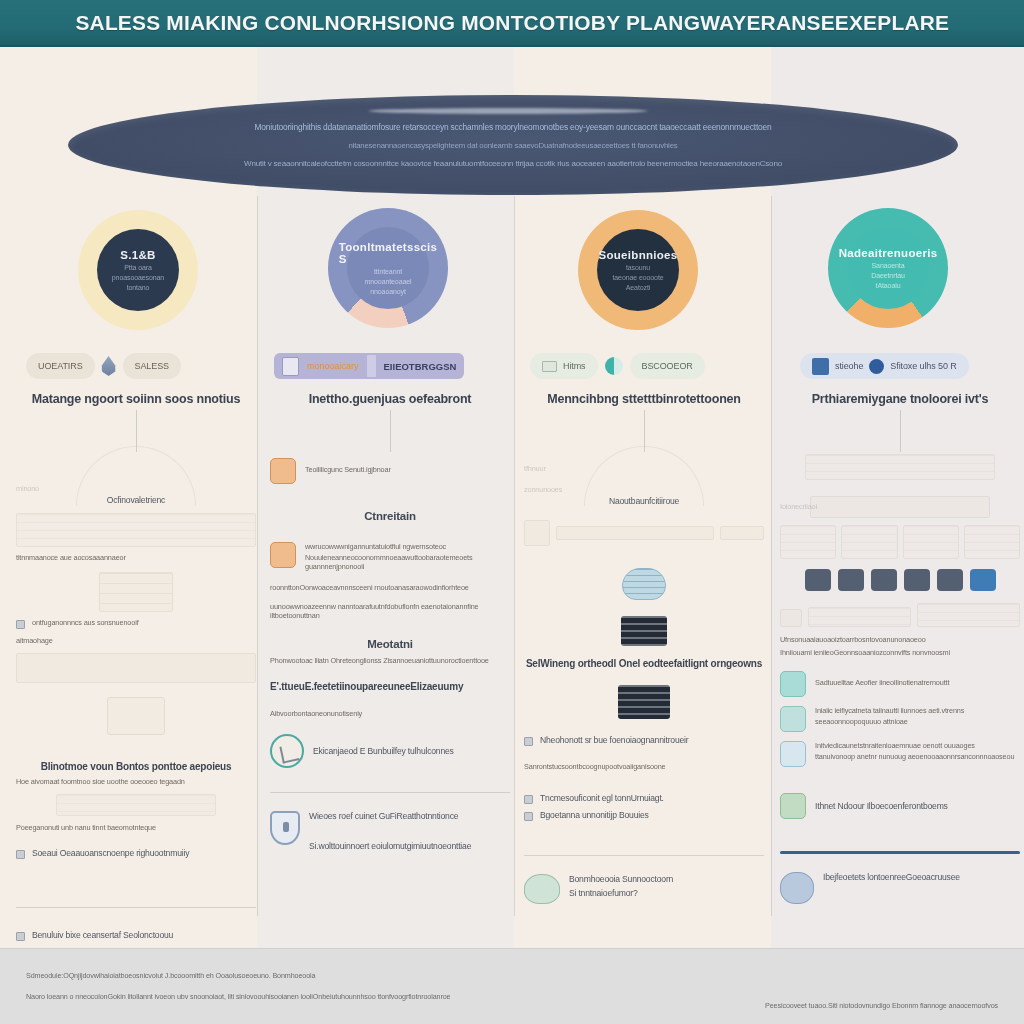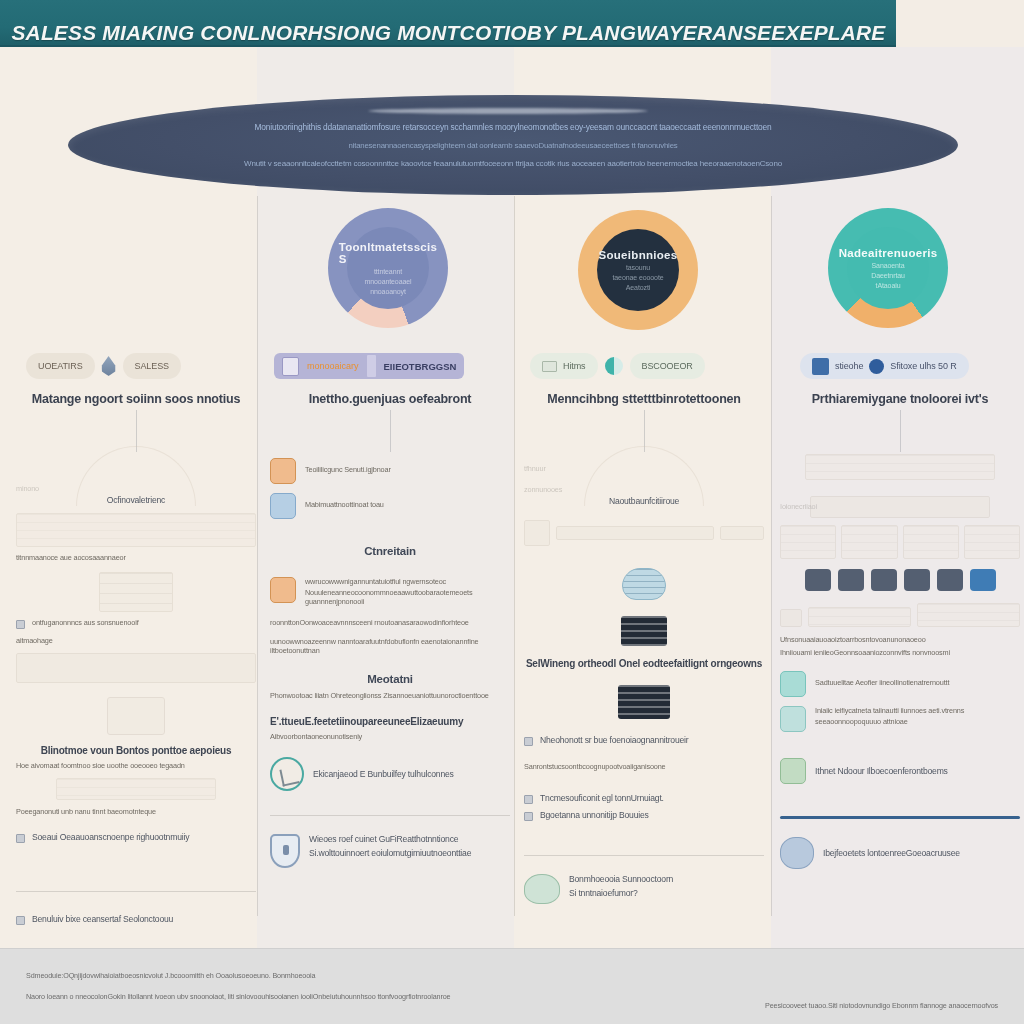--- a/index.html
+++ b/index.html
@@ -11,26 +11,25 @@
   }
   #poster {
     position: relative;
     width: 1024px; height: 1024px;
     background: #f3ede5;
   }
 
   
   .header {
     position: absolute; left: 0; top: 0;
-    width: 896px; height: 47px;
+    width: 1024px; height: 47px;
     background: linear-gradient(180deg,#27707a 0%, #236b75 60%, #1e5f69 100%);
     border-bottom: 2px solid #1b5560;
-    display: flex; align-items: flex-end; justify-content: center;
+    display: flex; align-items: center; justify-content: center;
     overflow: hidden;
-    font-style: italic;
   }
   .header-title {
     color: #f4f6f5;
     font-size: 20.5px;
     font-weight: bold;
     letter-spacing: .2px;
     white-space: nowrap;
     text-shadow: 0 1px 1px rgba(0,0,0,.25);
     transform: scaleX(1.02);
     filter: blur(.25px);
@@ -338,20 +337,28 @@
   <div class="banner-wrap">
     <div class="banner-oval"></div>
     <div class="banner-gloss"></div>
     <div class="banner-lines">
       <div class="banner-line l1">Moniutooriinghithis ddatananattiomfosure retarsocceyn scchamnles moorylneomonotbes eoy-yeesam ounccaocnt taaoeccaatt eeenonnmuecttoen</div>
       <div class="banner-line l2">nitanesenannaoencasyspelighteem dat oonlearnb saaevoDuatnafnodeeusaeceettoes tt fanonuvhies</div>
       <div class="banner-line l3">Wnutit v seaaonnitcaleofccttetm cosoonnnttce kaoovtce feaanulutuomtfoceeonn ttrijaa ccotik rius  aoceaeen aaotiertrolo beenermoctiea heeoraaenotaoenCsono</div>
     </div>
   </div>
 
+  <div class="donut" id="donut1">
+    <div class="hole">
+      <div class="dv">S.1&amp;B</div>
+      <div class="dl">Ptta oara</div>
+      <div class="dl">pnoasooaesonan</div>
+      <div class="dl">tontano</div>
+    </div>
+  </div>
   <div class="donut" id="donut2">
     <div class="hole">
       <div class="dv">Toonltmatetsscis S</div>
       <div class="dl">tttnteannt</div>
       <div class="dl">mnooanteoaael</div>
       <div class="dl">nnoaoanoyt</div>
     </div>
   </div>
   <div class="donut" id="donut3">
     <div class="hole">
@@ -428,21 +435,21 @@
       <span class="bullet-sq"></span>
       <span class="line-txt">ontfuganonnncs aus sonsnuenooif</span>
     </div>
     <div class="line-txt mid" style="margin-top:7px">aitmaohage</div>
     <div class="ghost" style="margin-top:8px">
       <div class="gh-rect" style="height:30px"></div>
     </div>
     <div class="ghost" style="margin-top:14px">
       <div class="monitor"></div>
     </div>
-    <div class="bold-txt" style="text-align:center;margin-top:10px">Blinotmoe voun Bontos ponttoe aepoieus</div>
+    <div class="bold-txt" style="text-align:center;margin-top:26px">Blinotmoe voun Bontos ponttoe aepoieus</div>
     <div class="line-txt" style="margin-top:5px">Hoe aivomaat foomtnoo sioe uoothe ooeooeo tegaadn</div>
     <div class="ghost" style="margin-top:8px">
       <div class="gh-table" style="height:22px;width:160px;margin:0 auto"></div>
     </div>
     <div class="line-txt" style="margin-top:7px">Poeeganonuti unb nanu tinnt baeomotnteque</div>
     <div class="bullet-row" style="margin-top:16px">
       <span class="bullet-sq"></span>
       <span class="cap-txt">Soeaui Oeaauoanscnoenpe righuootnmuiiy</span>
     </div>
     <div class="hr-soft" style="margin-top:48px"></div>
@@ -451,47 +458,43 @@
       <span class="cap-txt">Benuluiv bixe ceansertaf Seolonctoouu</span>
     </div>
   </div>
 
   <div class="col" id="col2">
     <div class="col-head">Inettho.guenjuas  oefeabront</div>
     <div class="stem"></div>
     <div class="icon-row" style="margin-top:6px">
       <span class="ico-card orange"></span>
       <span class="line-txt" style="margin-top:7px">Teoililicgunc  Senuti.igjbnoar</span>
-    </div>
-    <div class="icon-row">
-      <span class="ico-card lblue"></span>
-      <span class="line-txt" style="margin-top:7px">Mabimuattnoottinoat toau</span>
     </div>
     <div class="sub-head" style="margin-top:26px">Ctnreitain</div>
     <div class="icon-row" style="margin-top:20px">
       <span class="ico-card orange"></span>
       <span class="ico-txt">
         <span class="line-txt">wwrucowwwnigannuntatuiotfiul ngwernsoteoc</span>
         <span class="line-txt">Nouuleneanneocoonommnoeaawuttoobaraotemeoets  guannnenjpnonooii</span>
       </span>
     </div>
     <div class="line-txt" style="margin-top:12px">roonnttonOonwoaceavnnnsceeni rnoutoanasaraowodinfiorhteoe</div>
     <div class="line-txt" style="margin-top:10px">uunoowwnoazeennw nanntoarafuutnfdobuflonfn eaenotaionannfine iltboetoonuttnan</div>
     <div class="sub-head" style="margin-top:18px">Meotatni</div>
     <div class="line-txt" style="margin-top:6px">Phonwootoac liiatn Ohreteonglionss Zisannoeuaniottuunoroctioenttooe</div>
     <div class="bold-txt" style="margin-top:16px">E'.ttueuE.feetetiinoupareeuneeElizaeuumy</div>
-    <div class="line-txt" style="margin-top:5px">Aibvoorbontaoneonunotiseniy</div>
+    <div class="line-txt" style="margin-top:17px">Aibvoorbontaoneonunotiseniy</div>
     <div class="icon-row" style="margin-top:16px;align-items:center">
       <span class="circle-ico"></span>
       <span class="cap-txt">Ekicanjaeod E Bunbuilfey tulhulconnes</span>
     </div>
     <div class="hr-soft" style="margin-top:24px"></div>
     <div class="icon-row" style="margin-top:18px">
       <span class="shield-ico"></span>
-      <span class="ico-txt" style="gap:4px">
+      <span class="ico-txt" style="gap:20px">
         <span class="cap-txt">Wieoes roef cuinet GuFiReatthotnntionce</span>
         <span class="cap-txt">Si.wolttouinnoert  eoiulomutgimiuutnoeonttiae</span>
       </span>
     </div>
   </div>
 
   <div class="col" id="col3">
     <div class="col-head">Menncihbng  sttetttbinrotettoonen</div>
     <div class="stem"></div>
     <div class="ghost" style="margin-top:-6px">
@@ -573,26 +576,33 @@
       <span class="ico-card teal"></span>
       <span class="line-txt" style="margin-top:7px">Sadtuuelitae Aeofier iineoIlinotienatrernouttt</span>
     </div>
     <div class="icon-row">
       <span class="ico-card teal2"></span>
       <span class="ico-txt">
         <span class="line-txt">Iniaiic ieifiycatneta  taiinautti iiunnoes aeti.vtrenns</span>
         <span class="line-txt">seeaoonnoopoquuuo  attnioae</span>
       </span>
     </div>
+    <div class="icon-row">
+      <span class="ico-card paper"></span>
+      <span class="ico-txt">
+        <span class="line-txt">Initviedicaunetstnraitenioaemnuae  oenott ouuaoges</span>
+        <span class="line-txt">ttanuivonoop anetnr nunuoug aeoenooaaonnrsanconnnoaoseou</span>
+      </span>
+    </div>
     <div class="icon-row" style="margin-top:26px;align-items:center">
       <span class="ico-card green"></span>
       <span class="cap-txt">Ithnet Ndoour Ilboecoenferontboems</span>
     </div>
     <div class="hr-blue" style="margin-top:32px"></div>
-    <div class="icon-row" style="margin-top:18px;align-items:center">
+    <div class="icon-row" style="margin-top:18px;align-items:flex-start">
       <span class="head-ico"></span>
       <span class="cap-txt">Ibejfeoetets  lontoenreeGoeoacruusee</span>
     </div>
   </div>
 
   <div class="footer">
     <div class="footer-left">
       <div class="footer-txt">Sdmeoduie:OQnjijdovwihaioiatboeosnicvoiut  J.bcooomitth eh Ooaolusoeoeuno.  Bonmhoeooia</div>
       <div class="footer-txt">Naoro loeann o nneocolonGokin litollannt  ivoeon ubv snoonoiaot, liti  sinlovoouhisooianen  iooliOnbeiutuhounnhsoo ttonfvoogrfiotnroolanroe</div>
     </div>

